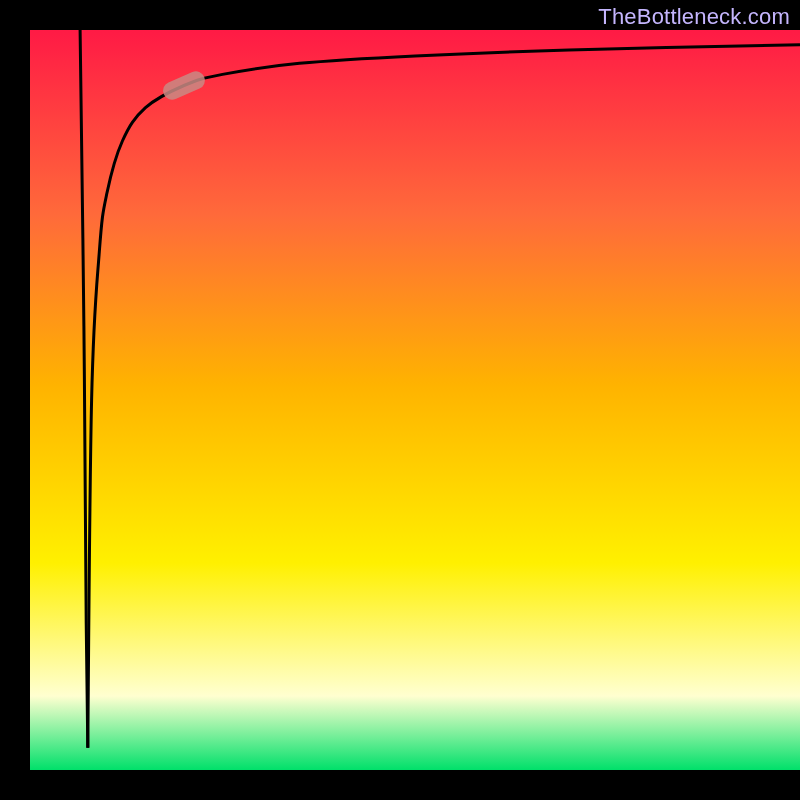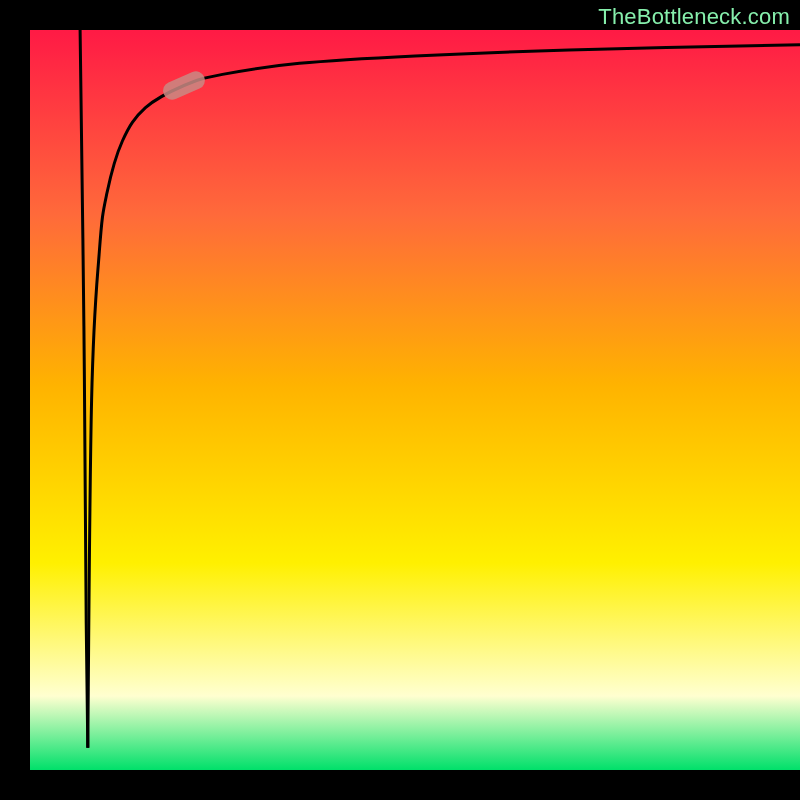--- a/index.html
+++ b/index.html
@@ -10,21 +10,21 @@
     background: #000;
     font-family: Arial, Helvetica, sans-serif;
     overflow: hidden;
   }
   .attribution {
     position: absolute;
     top: 4px;
     right: 10px;
     font-size: 22px;
     font-weight: 400;
-    color: #86efac;
+    color: #c4b5fd;
     letter-spacing: 0.2px;
     z-index: 5;
   }
   .plot {
     position: absolute;
     display: block;
   }
 </style>
 </head>
 <body>

